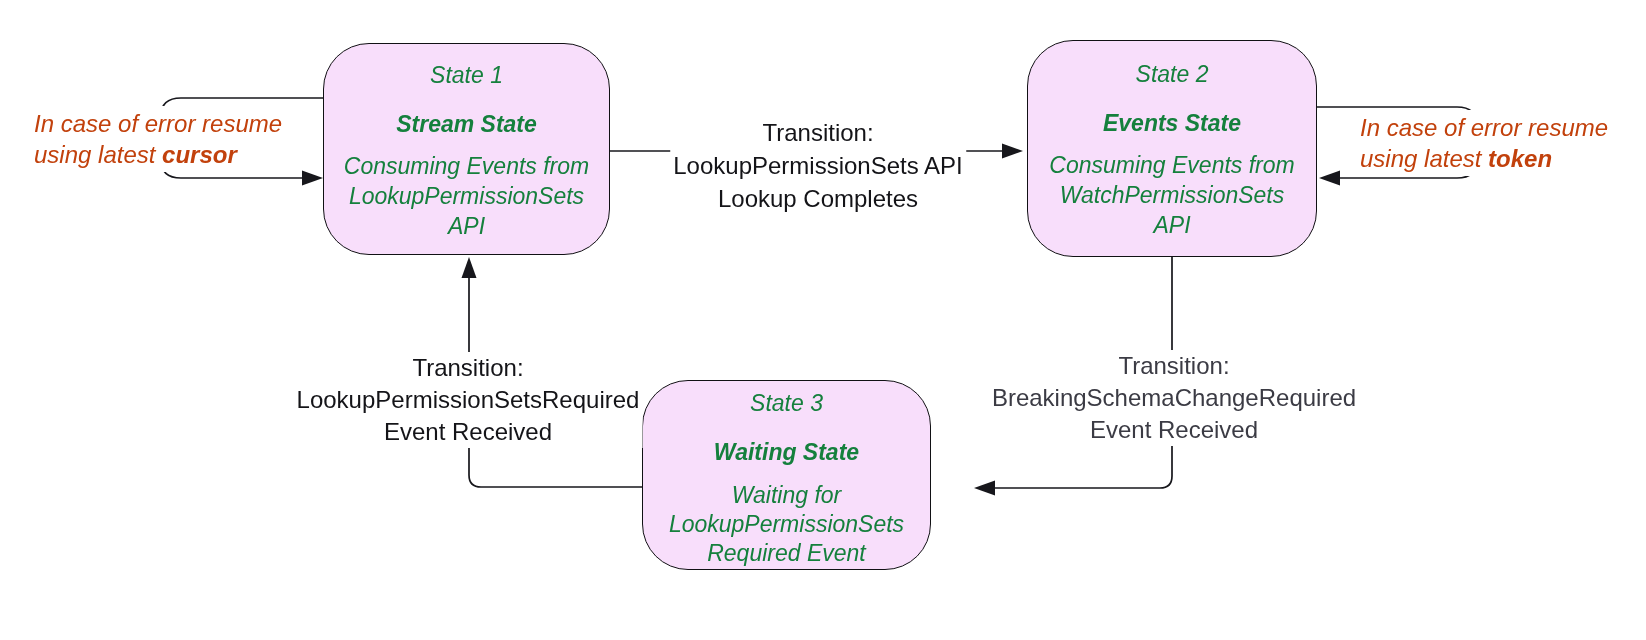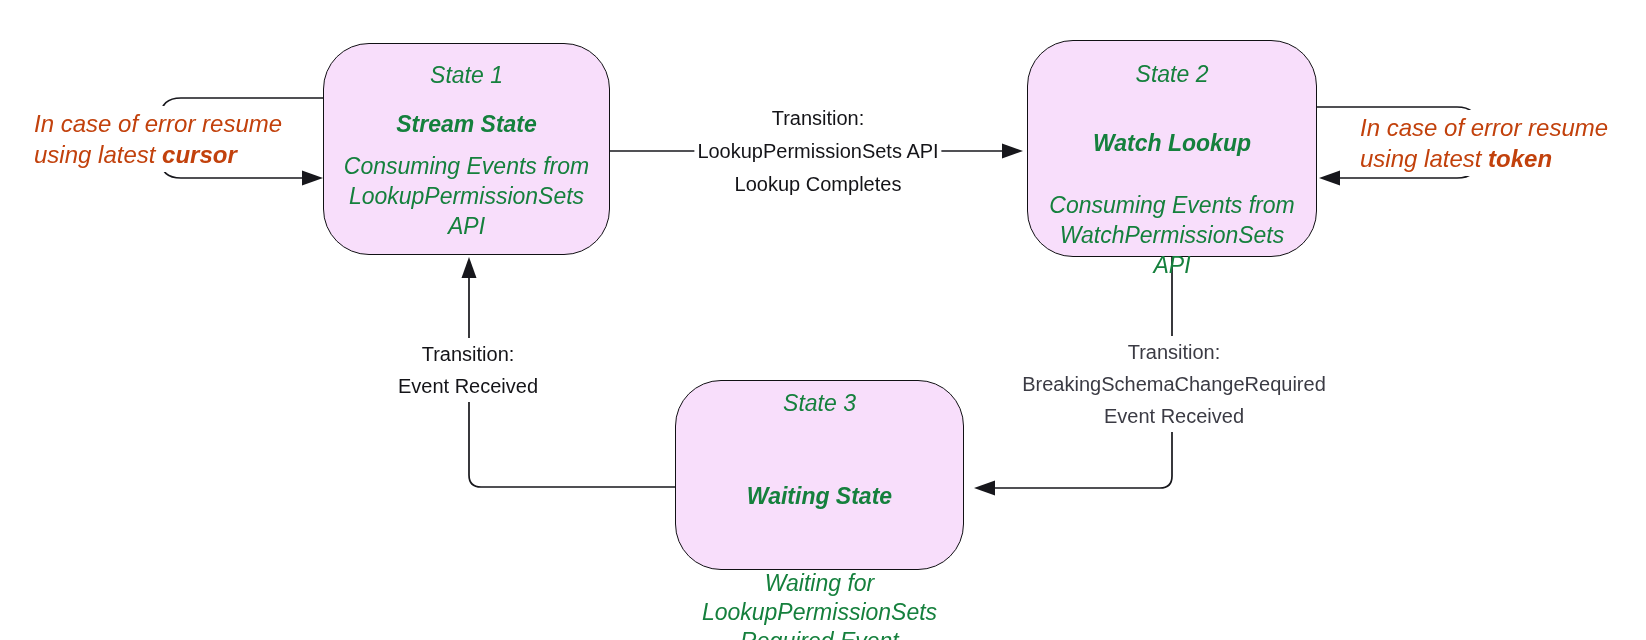--- a/index.html
+++ b/index.html
@@ -42,35 +42,36 @@
     text-align: center;
     color: #15803d;
     font-style: italic;
     font-size: 23px;
     line-height: 30px;
   }
   .state-box .state-title { margin-top: 0; }
   .state-box .state-name  { font-weight: bold; margin-top: 19px; }
   .state-box .state-desc  { margin-top: 12px; max-width: 258px; }
   #state1-box { left: 323px; top: 43px;  width: 287px; height: 212px; padding-top: 16px; }
-  #state2-box { left: 1027px; top: 40px; width: 290px; height: 217px; padding-top: 18px; gap: 20px; }
-  #state3-box { left: 675px; top: 380px; width: 289px; height: 190px; padding-top: 8px; line-height: 29px; gap: 44px; }
+  #state2-box { left: 1027px; top: 40px; width: 290px; height: 217px; padding-top: 18px; }
+  #state3-box { left: 642px; top: 380px; width: 289px; height: 190px; padding-top: 8px; line-height: 29px; }
   #state3-box .state-name { margin-top: 20px; }
   #state3-box .state-desc { margin-top: 14px; }
 
   .transition-label {
     position: absolute;
     transform: translateX(-50%);
     background: #ffffff;
     text-align: center;
-    font-size: 20px;
+    font-size: 24px;
     line-height: 33px;
     padding: 0 3px;
     white-space: nowrap;
     color: #141418;
+    margin-top: 14px;
   }
   #label-t12 { left: 818px;  top: 102px; }
   #label-t31 { left: 468px;  top: 338px; line-height: 32px; }
   #label-t23 { left: 1174px; top: 336px; line-height: 32px; color: #3b3b44; }
 
   .loop-label {
     position: absolute;
     background: #ffffff;
     font-style: italic;
     font-size: 24px;
@@ -107,21 +108,21 @@
   </svg>
 
   <div class="state-box" id="state1-box">
     <div class="state-title">State 1</div>
     <div class="state-name">Stream State</div>
     <div class="state-desc">Consuming Events from LookupPermissionSets API</div>
   </div>
 
   <div class="state-box" id="state2-box">
     <div class="state-title">State 2</div>
-    <div class="state-name">Watch Lookup</div>
+    <div class="state-name">Events State</div>
     <div class="state-desc">Consuming Events from WatchPermissionSets API</div>
   </div>
 
   <div class="state-box" id="state3-box">
     <div class="state-title">State 3</div>
     <div class="state-name">Waiting State</div>
     <div class="state-desc">Waiting for LookupPermissionSets Required Event</div>
   </div>
 
   <div class="transition-label" id="label-t12">
@@ -131,20 +132,21 @@
   </div>
 
   <div class="transition-label" id="label-t23">
     <div>Transition:</div>
     <div>BreakingSchemaChangeRequired</div>
     <div>Event Received</div>
   </div>
 
   <div class="transition-label" id="label-t31">
     <div>Transition:</div>
+    <div>LookupPermissionSetsRequired</div>
     <div>Event Received</div>
   </div>
 
   <div class="loop-label" id="loop-label-cursor">
     <div>In case of error resume</div>
     <div><span>using latest </span><b>cursor</b></div>
   </div>
 
   <div class="loop-label" id="loop-label-token">
     <div>In case of error resume</div>

